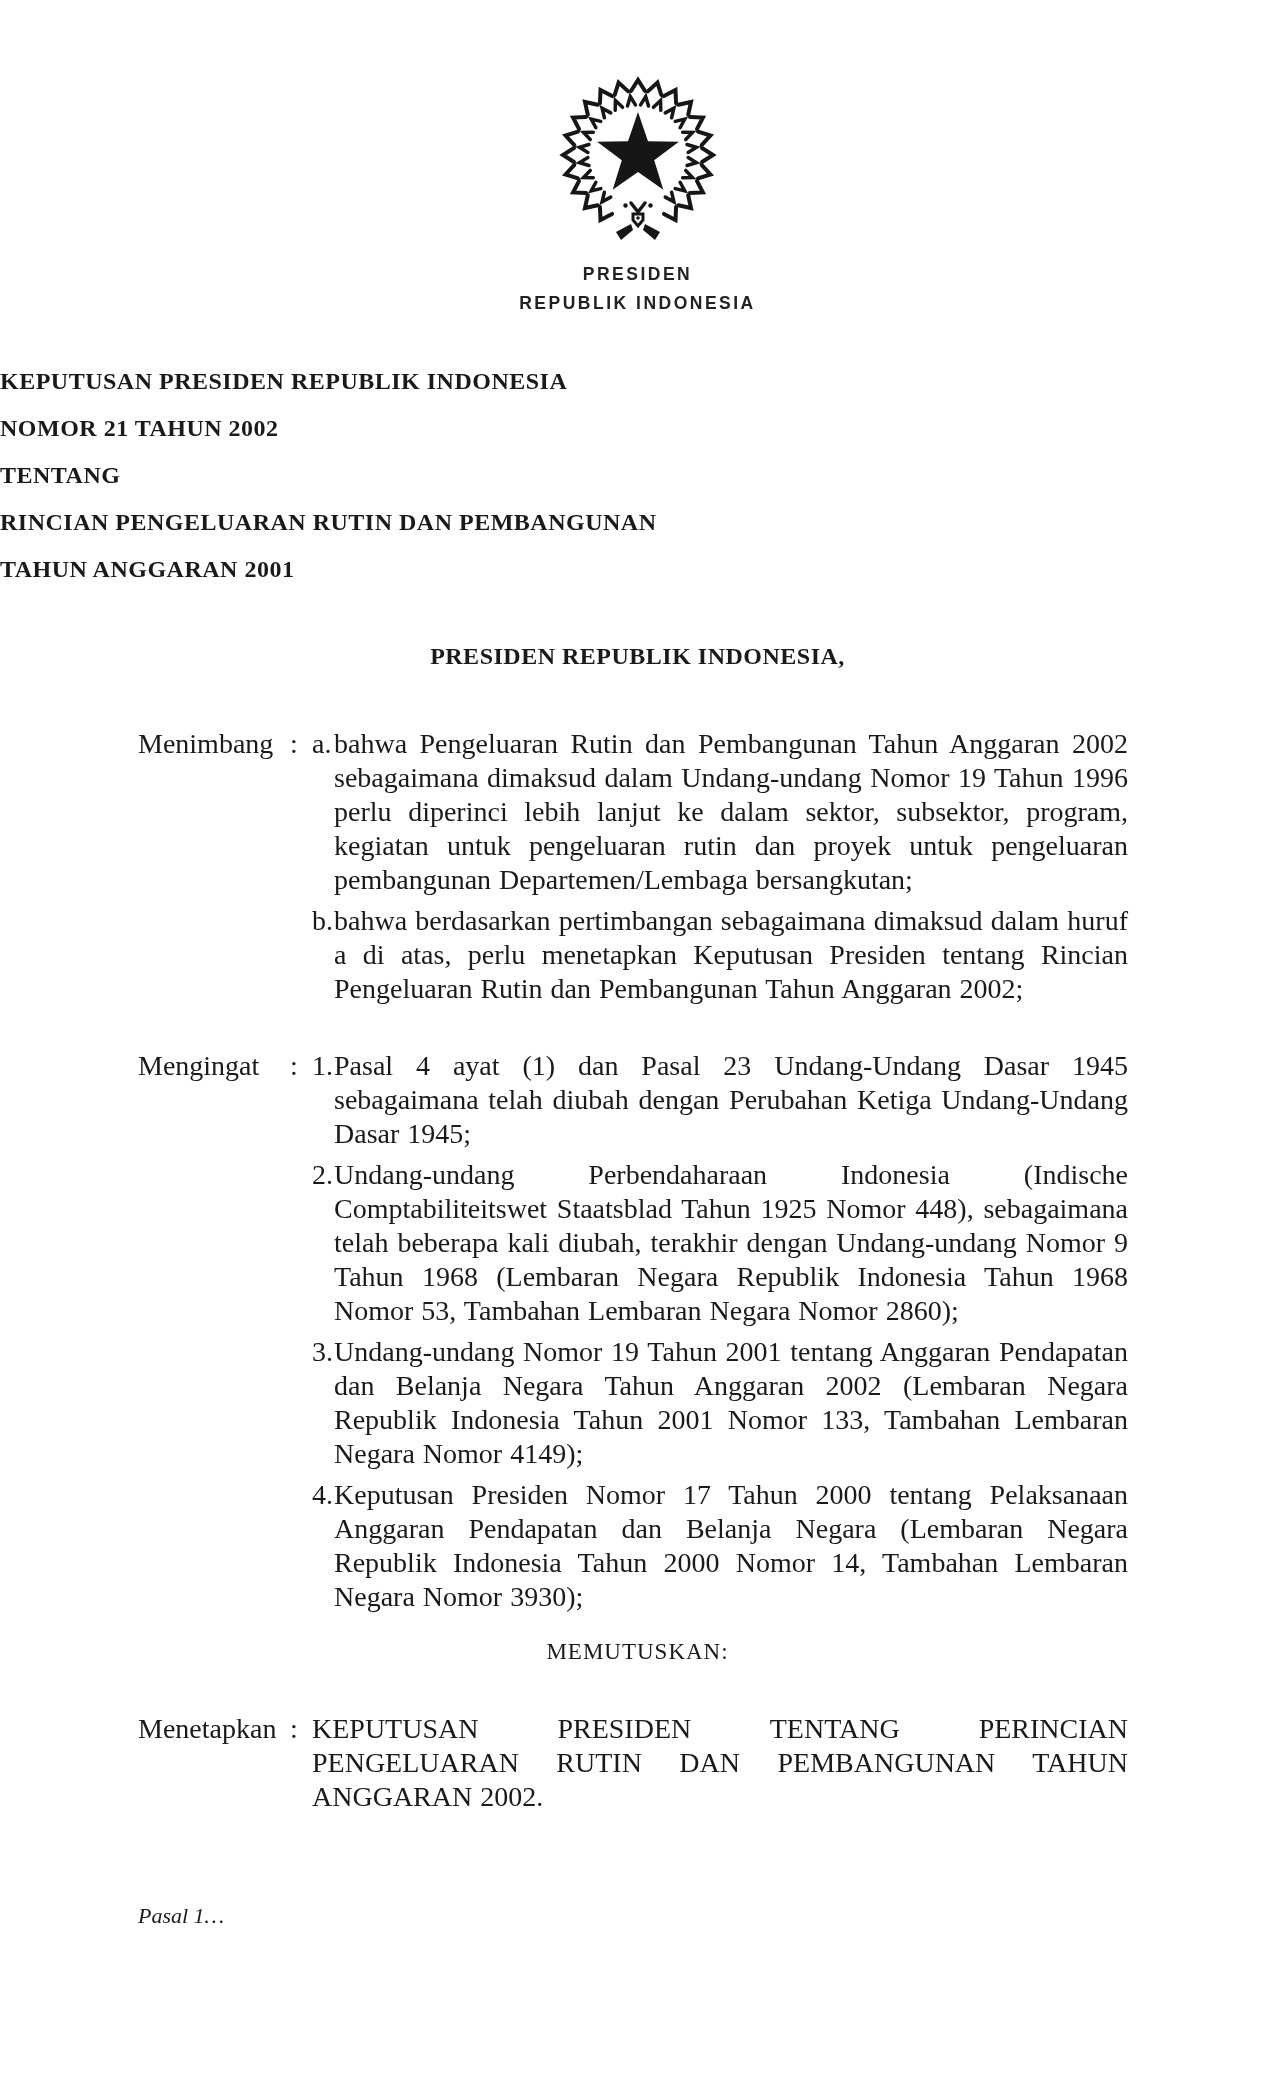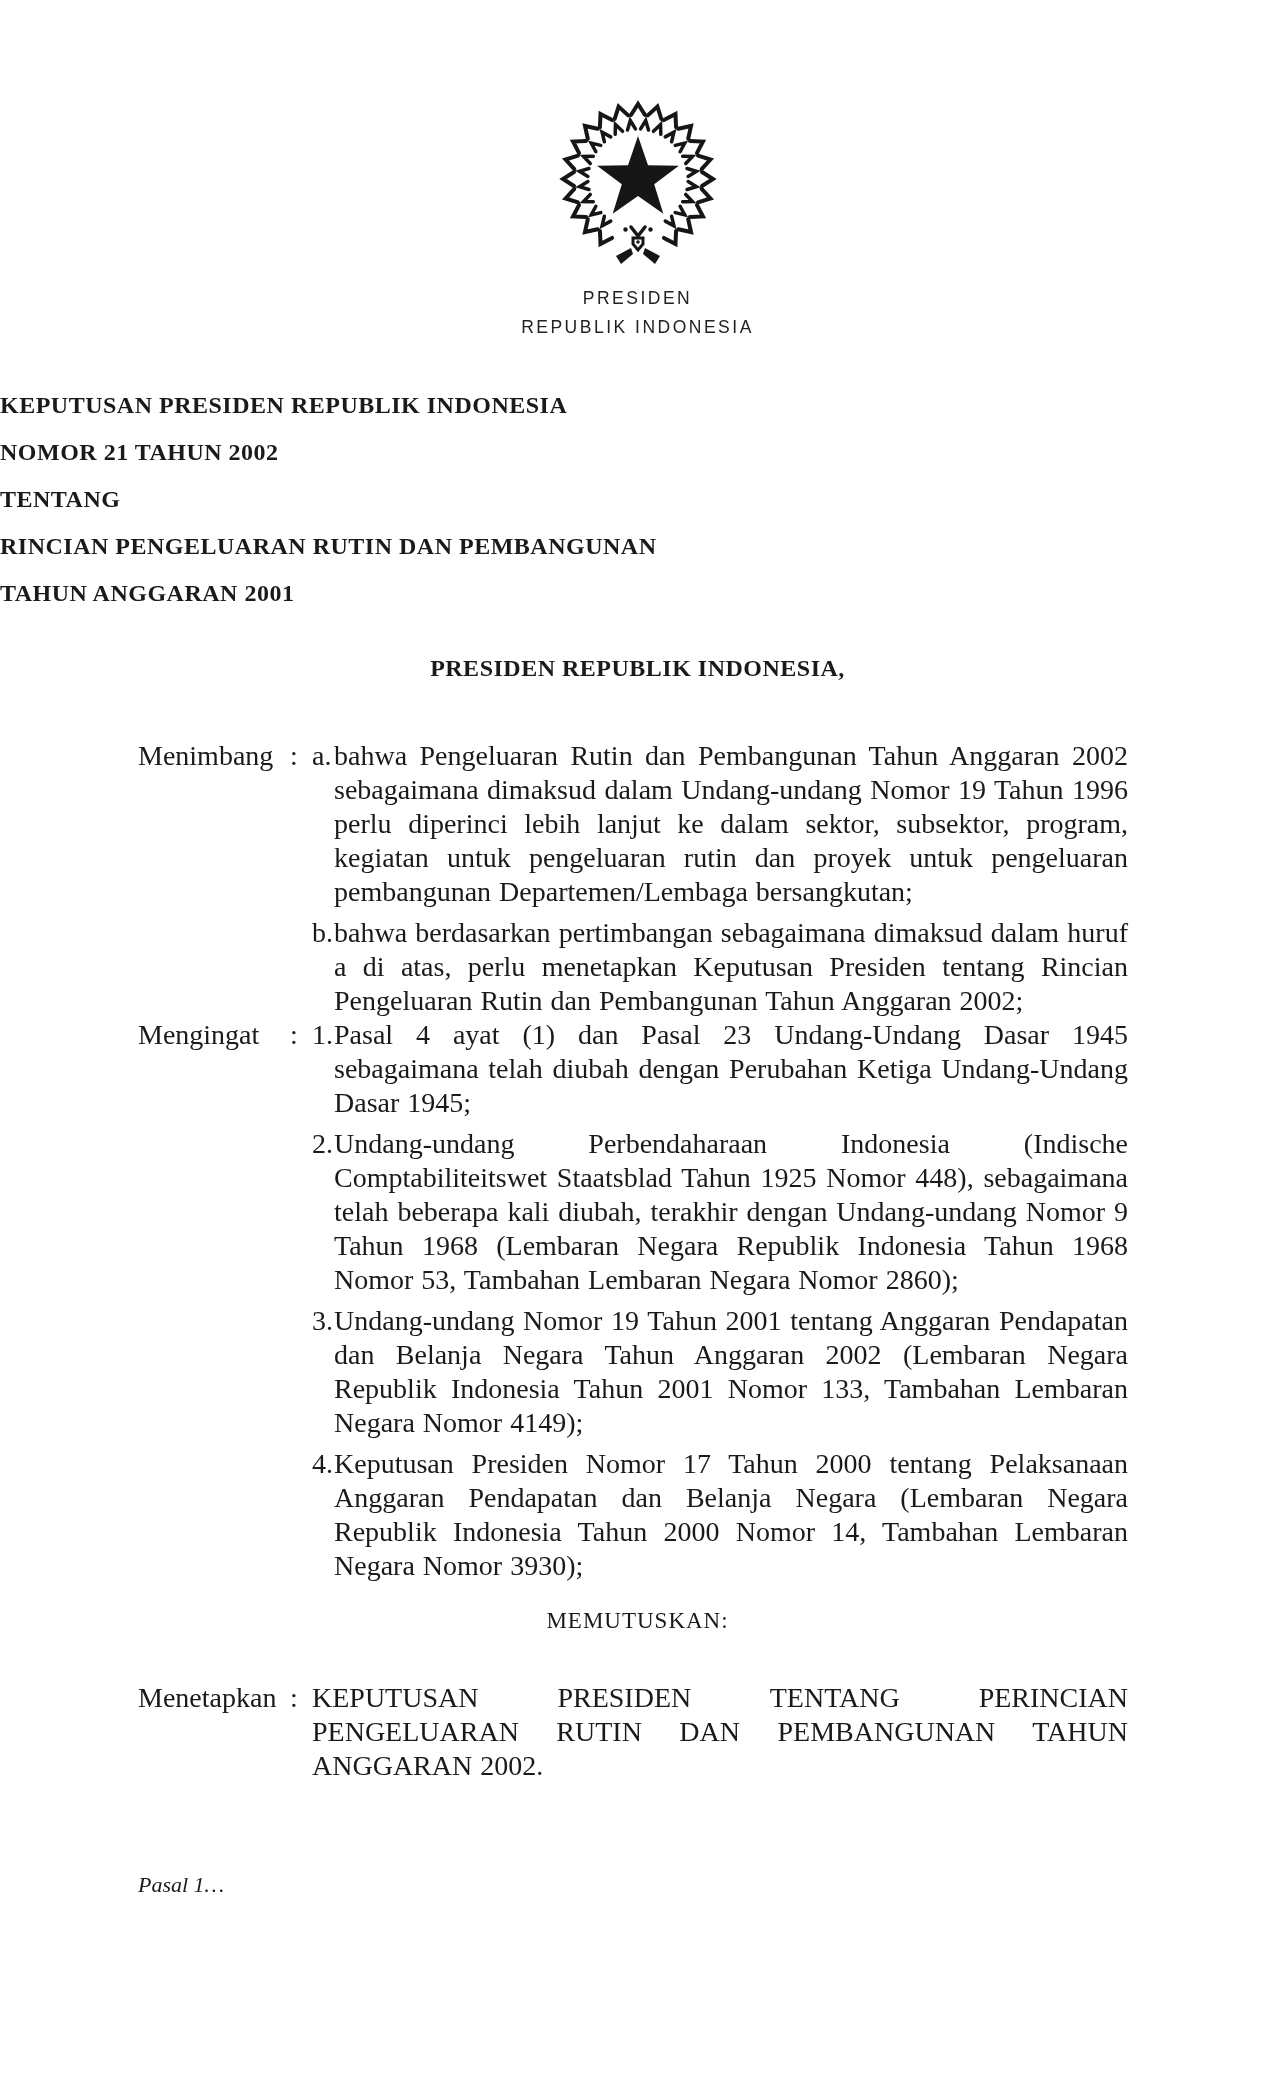--- a/index.html
+++ b/index.html
@@ -6,21 +6,21 @@
   .page {
     position: relative;
     width: 1275px;
     height: 2100px;
     background: #ffffff;
     color: #1a1a1a;
     font-family: "Liberation Serif", serif;
     overflow: hidden;
   }
   
-  .letterhead { text-align: center; padding-top: 94px; }
+  .letterhead { text-align: center; padding-top: 70px; font-weight: bold; }
   .emblem { display: block; margin: 0 auto; }
   .org {
     font-family: "Liberation Sans", sans-serif;
     font-size: 17.5px;
     line-height: 29px;
     letter-spacing: 2.5px;
     margin-top: 20px;
     color: #222;
   }
   
@@ -29,34 +29,34 @@
     font-weight: bold;
     font-size: 24px;
     line-height: 47px;
     letter-spacing: 0.5px;
   }
   .preamble {
     text-align: center;
     font-weight: bold;
     font-size: 24px;
     line-height: 34px;
-    margin-top: 34px;
+    margin-top: 46px;
     letter-spacing: 0.5px;
   }
   
   .content { padding-left: 138px; padding-right: 147px; }
   .body-text { font-size: 28px; line-height: 34px; }
   .clause { display: grid; grid-template-columns: 152px 22px 1fr; align-items: start; }
   .clause-label { }
   .clause-colon { }
   .clause-item { display: grid; grid-template-columns: 22px 1fr; align-items: start; }
   .clause-item + .clause-item { margin-top: 7px; }
   .item-text { text-align: justify; word-spacing: 1px; }
   .sec-considering { margin-top: 54px; }
-  .sec-recalling { }
+  .sec-recalling { margin-top: 43px; }
   
   .decide-heading {
     text-align: center;
     font-size: 23px;
     line-height: 34px;
     margin-top: 21px;
     letter-spacing: 1px;
   }
   .sec-decision { margin-top: 43px; }
   .decision-text { text-align: justify; word-spacing: 1px; }

